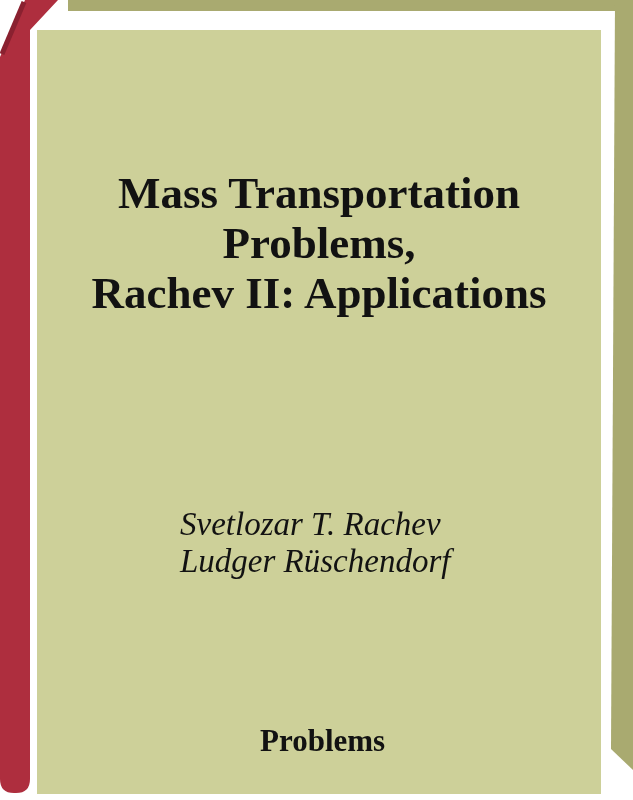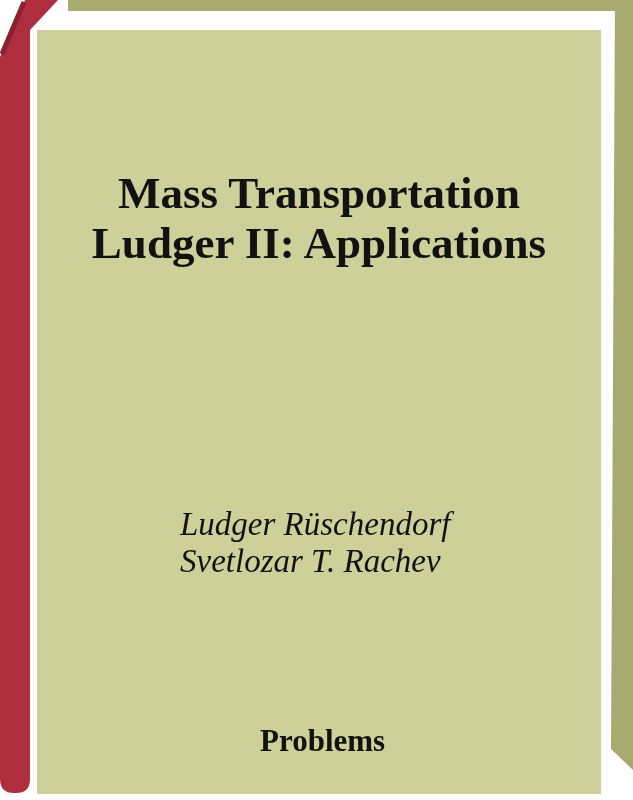--- a/index.html
+++ b/index.html
@@ -88,25 +88,26 @@
 
     <path class="spine" d="M 25,0 L 58,0 L 30,30 L 30,779 Q 30,793 16,793 L 14,793 Q 0,793 0,779 L 0,57 Z"></path>
 
     <path class="spine-edge" d="M 24,2 L 2,54"></path>
   </svg>
 
   <div class="cover">
 
     <div class="title">
       <div>Mass Transportation</div>
-      <div>Ludger II: Applications</div>
+      <div>Problems,</div>
+      <div>Rachev II: Applications</div>
     </div>
 
     <div class="authors">
+      <div>Svetlozar T. Rachev</div>
       <div>Ludger Rüschendorf</div>
-      <div>Svetlozar T. Rachev</div>
     </div>
 
     <div class="publisher">Problems</div>
 
   </div>
 
 </div>
 
 </body></html>

